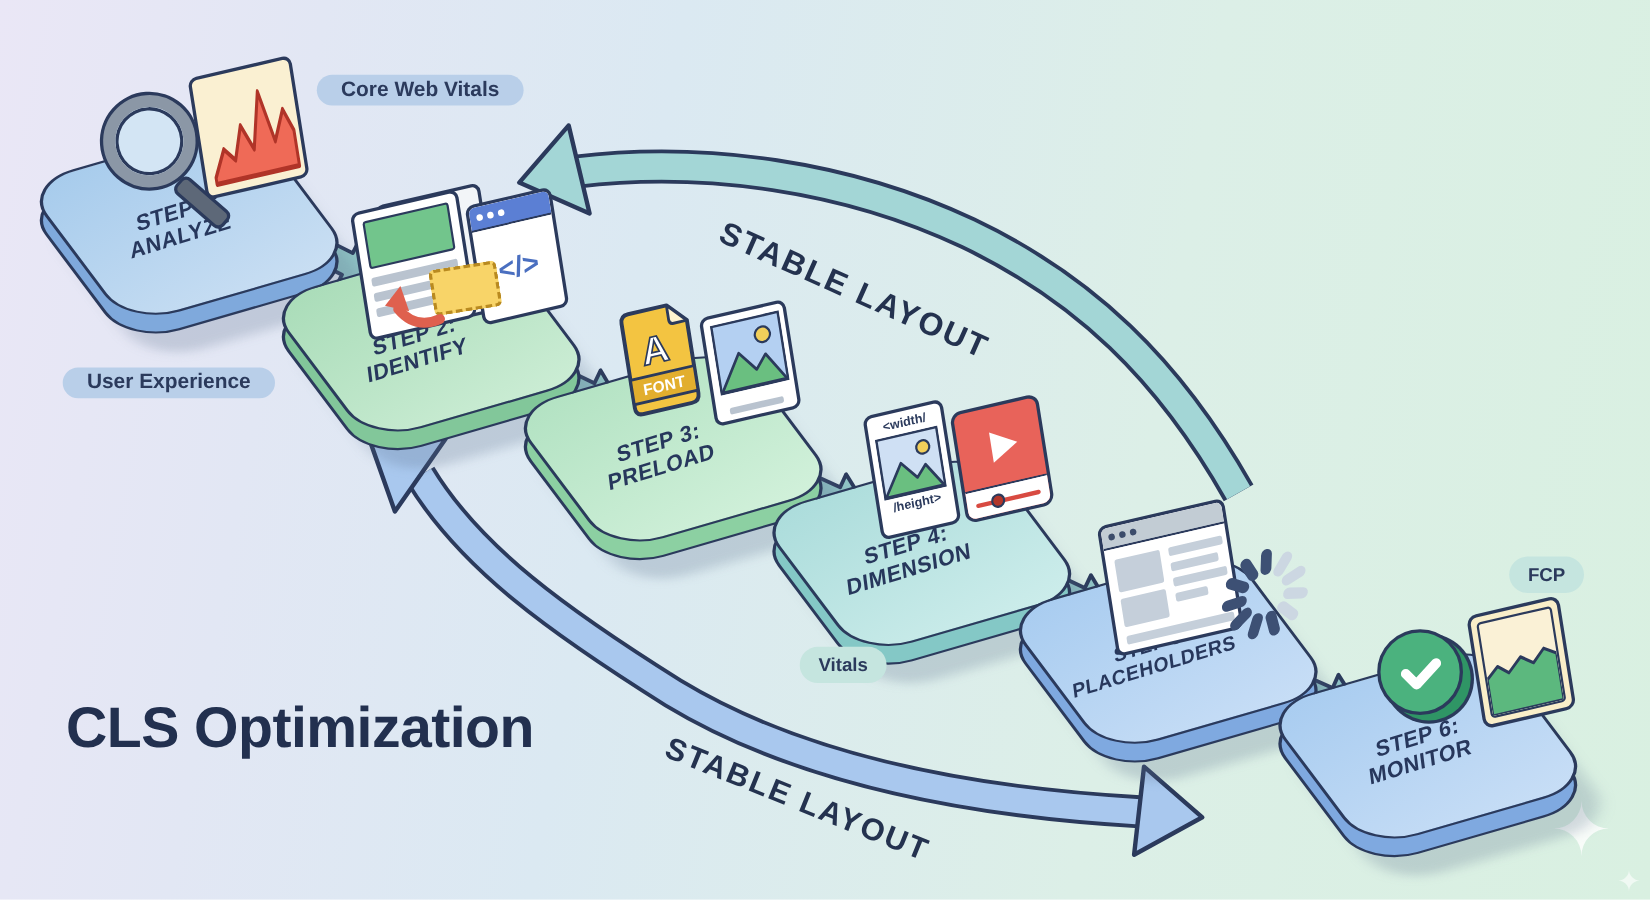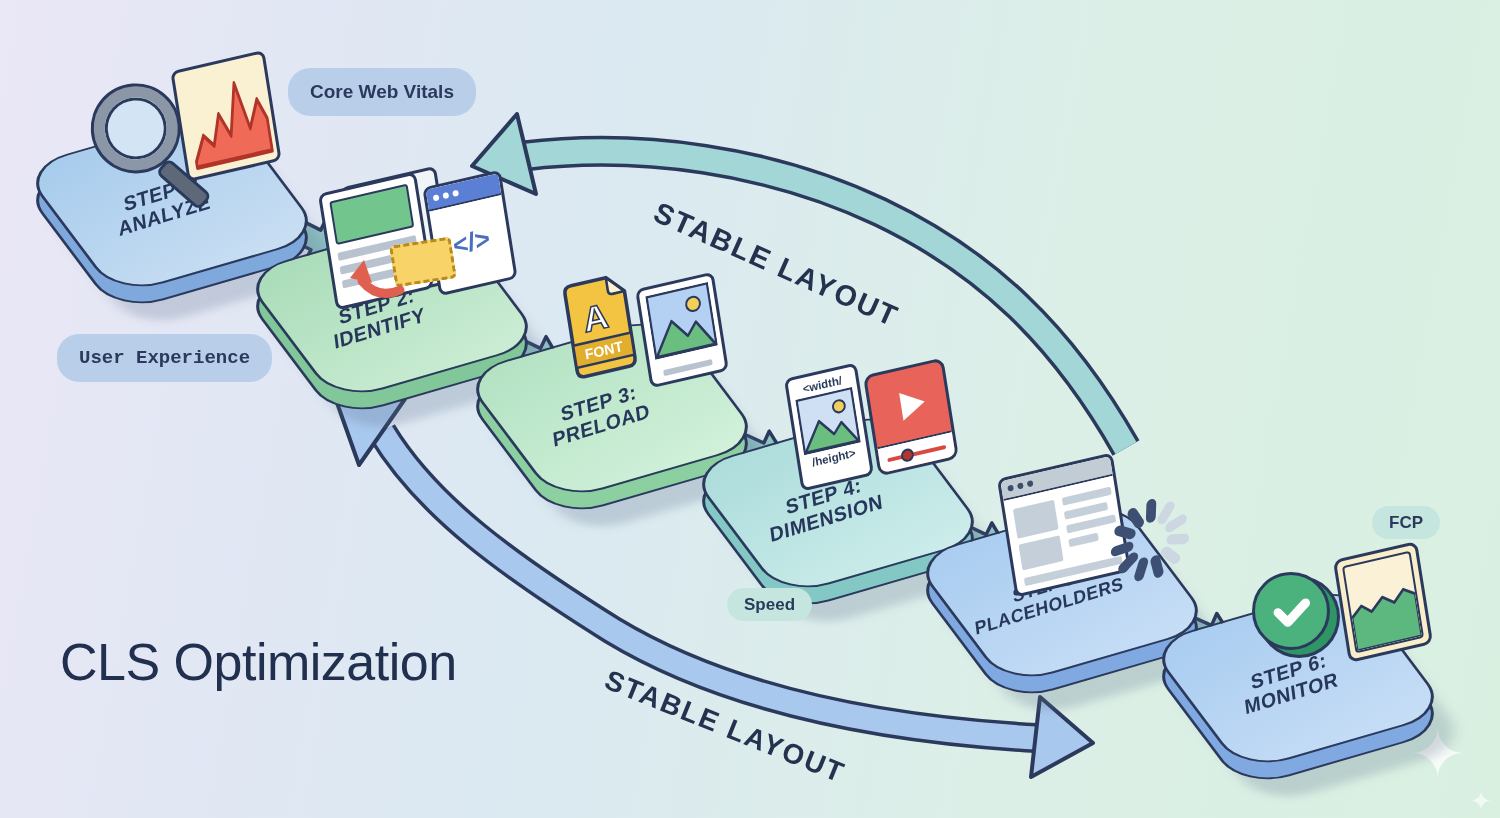--- a/index.html
+++ b/index.html
@@ -25,26 +25,26 @@
   .p-blue2 .side{background:#7fa9e0;} .p-blue2 .top{background:linear-gradient(160deg,#a8ccf0,#c8def6);}
 
   .plat-label { position:absolute; width:230px; text-align:center; z-index:3;
     color:#27375c; font-weight:bold; font-size:20px; line-height:1.12; letter-spacing:.5px;
     transform:rotate(-17deg) skewX(-10deg); }
   .plat-label.small { font-size:18px; }
 
   
   .badge { position:absolute; z-index:4; border-radius:22px; color:#2b3a5c; font-weight:bold;
            display:flex; align-items:center; justify-content:center; }
-  .badge.big { height:48px; padding:0 22px; font-size:19px; background:#b9cfe9; }
+  .badge.big { height:28px; padding:0 22px; font-size:19px; background:#b9cfe9; }
   .badge.small { height:33px; padding:16px 17px; font-size:17px; background:#c5e5df; }
 
   
   .title { position:absolute; left:60px; top:634px; z-index:4; color:#22304f;
-           font-size:52px; font-weight:400; line-height:1.08; letter-spacing:-.5px; }
+           font-size:52px; font-weight:700; line-height:1.08; letter-spacing:-.5px; }
 
   
   .flow-label { position:absolute; z-index:2; color:#24324f; font-weight:800; font-size:29px;
                 letter-spacing:2px; white-space:nowrap; transform-origin:left top; }
 
   
   .icon { position:absolute; z-index:3; }
   .lean { transform:rotate(-9deg) skewY(-4deg); }
   .card { background:#fff; border:3px solid #2b3a5c; border-radius:8px; }
 
@@ -272,22 +272,22 @@
   </div>
   <div class="icon lean chart6" style="left:1340px; top:550px; width:86px; height:104px;">
     <div class="chart6-inner">
       <svg width="100%" height="100%" viewBox="0 0 84 86" preserveAspectRatio="none">
         <path d="M0,52 L14,42 L26,50 L42,38 L56,46 L70,35 L84,42 L84,86 L0,86 Z" fill="#5cb87e" stroke="#2b3a5c" stroke-width="3" stroke-linejoin="round"></path>
       </svg>
     </div>
   </div>
 
   <div class="badge big" style="left:288px; top:68px;">Core Web Vitals</div>
-  <div class="badge big" style="left:57px;  top:334px;font-family:Liberation Mono, monospace;">User Experience</div>
-  <div class="badge small" style="left:727px; top:588px;">Speed</div>
+  <div class="badge big" style="left:57px;  top:334px;">User Experience</div>
+  <div class="badge small" style="left:727px; top:588px;">Vitals</div>
   <div class="badge small" style="left:1372px;top:506px;">FCP</div>
 
   <div class="flow-label" style="left:662px; top:196px; transform:rotate(24deg);">STABLE LAYOUT</div>
   <div class="flow-label" style="left:612px; top:664px; transform:rotate(22deg); font-size:28px;">STABLE LAYOUT</div>
 
   <div class="title">
     <div>CLS Optimization</div>
   </div>
 
   <div class="sparkle" style="left:1410px; top:716px; font-size:66px;">✦</div>

